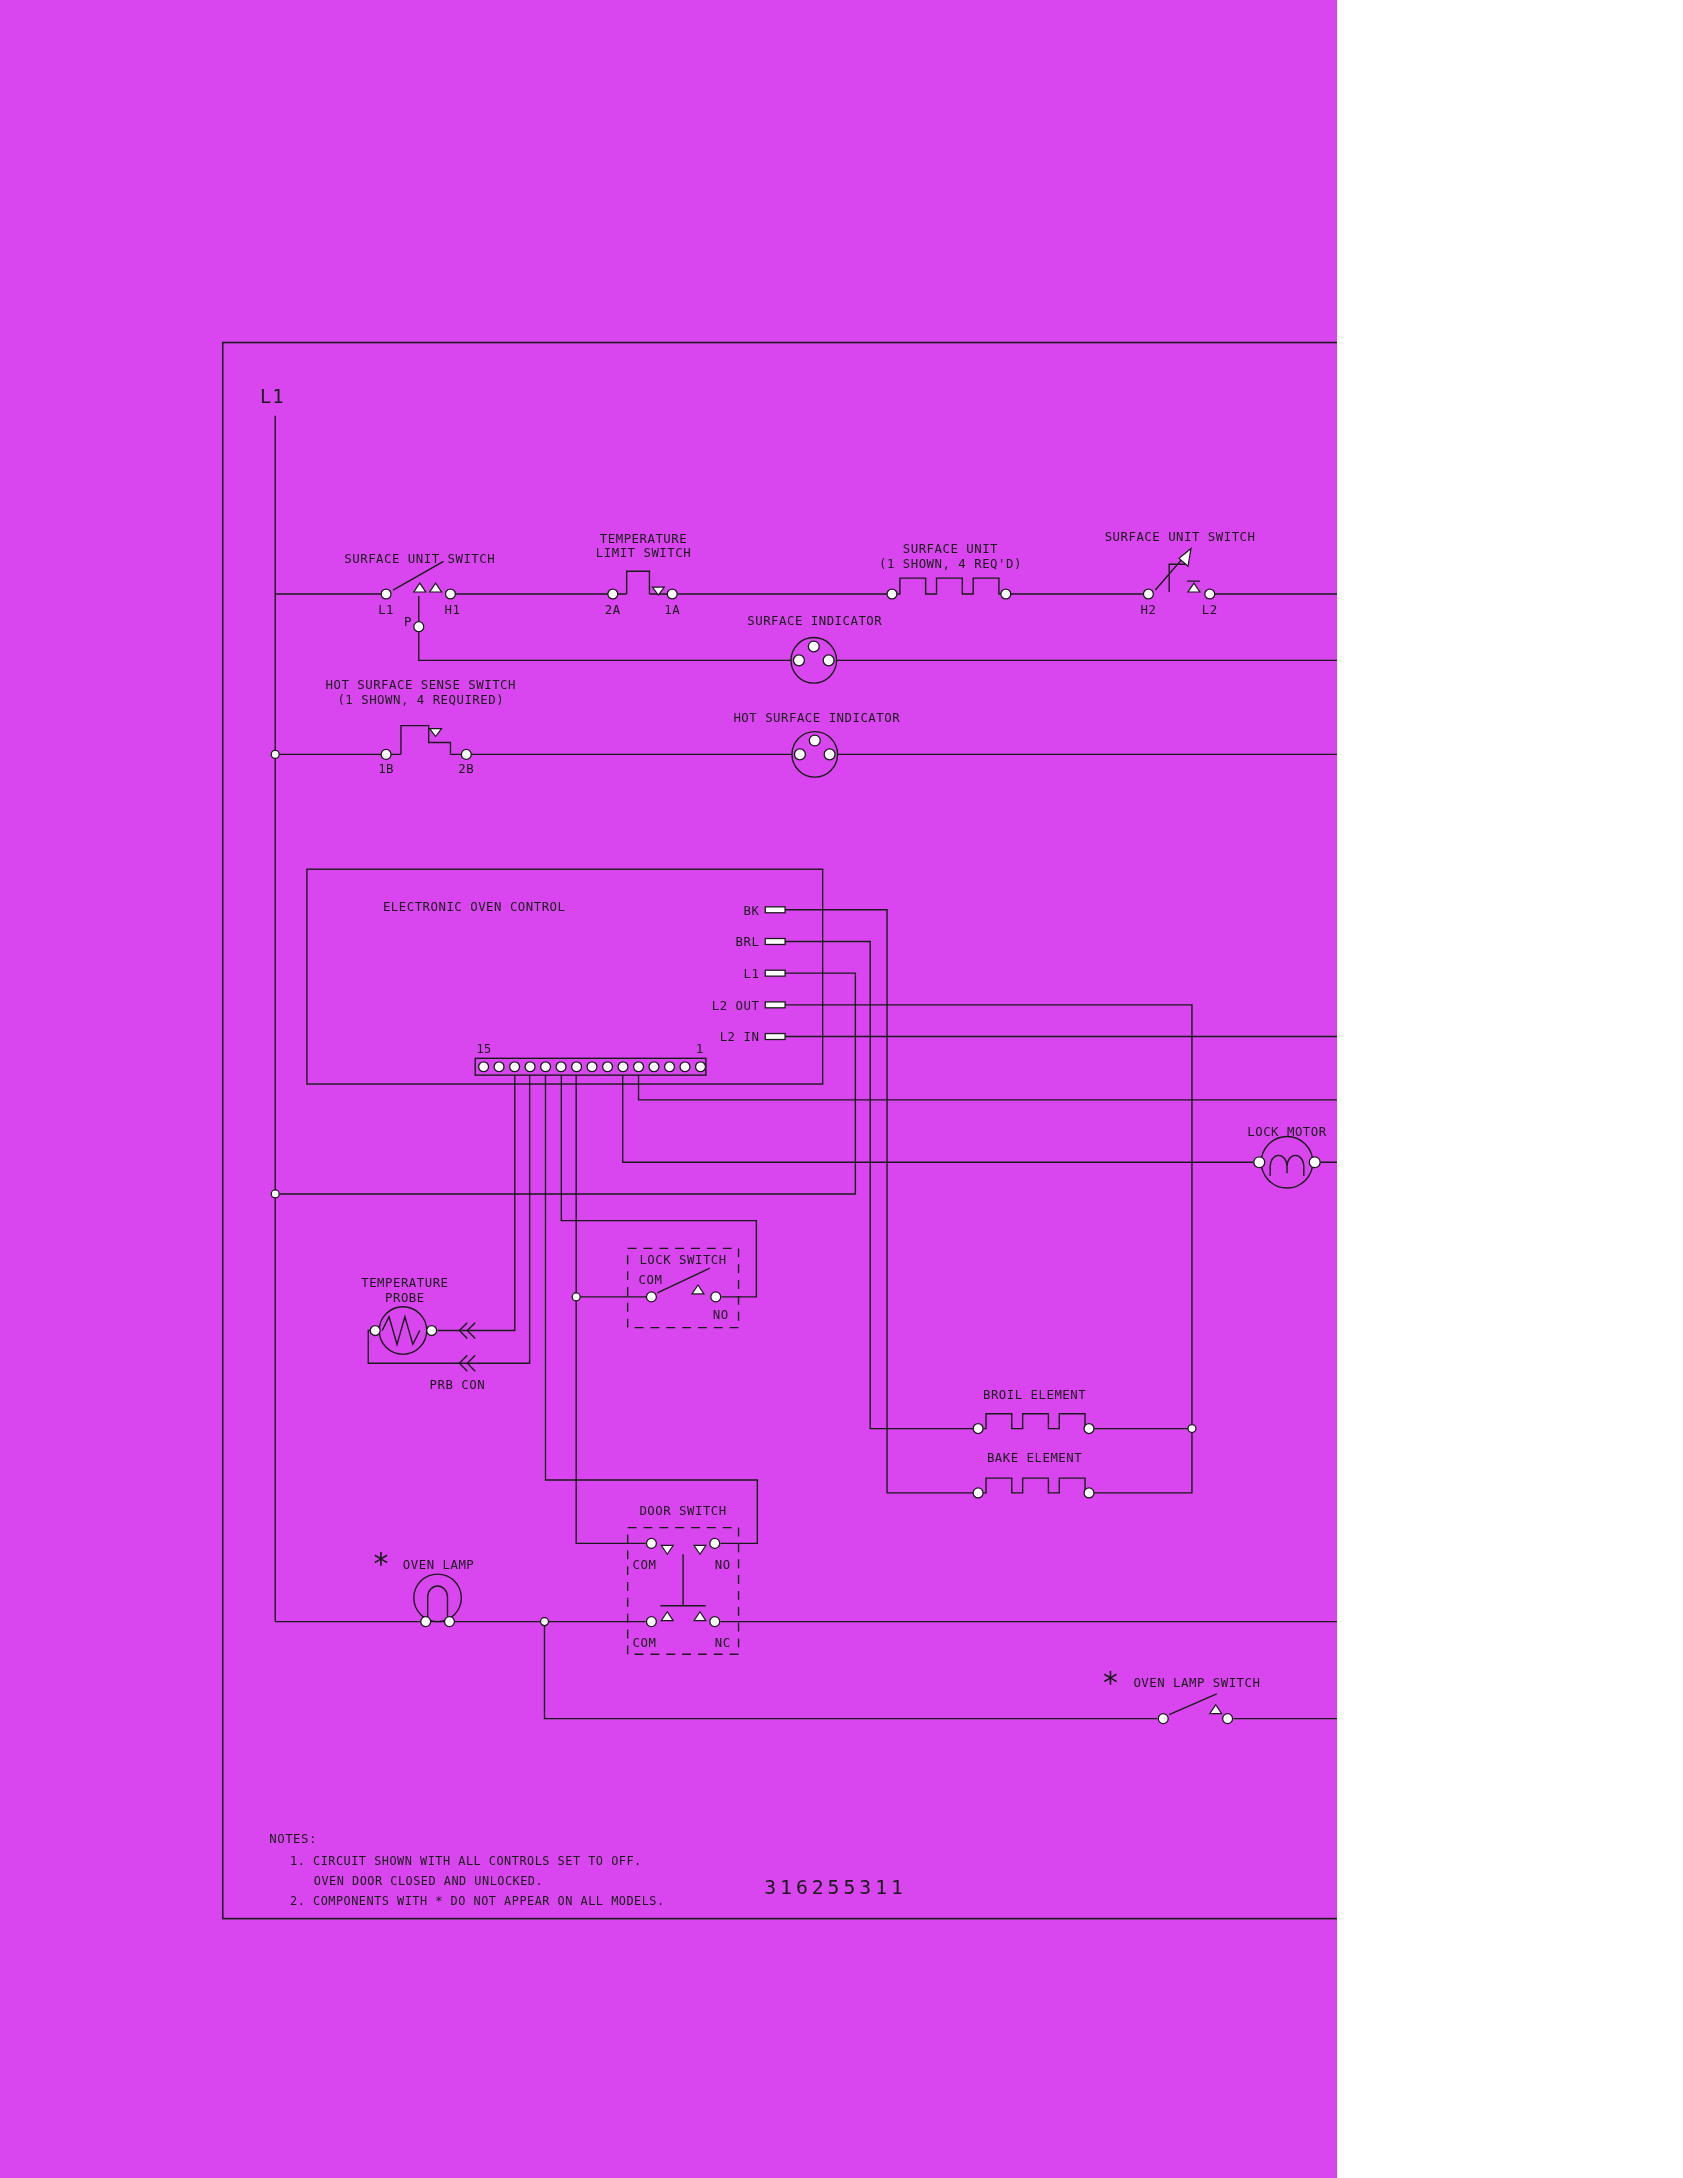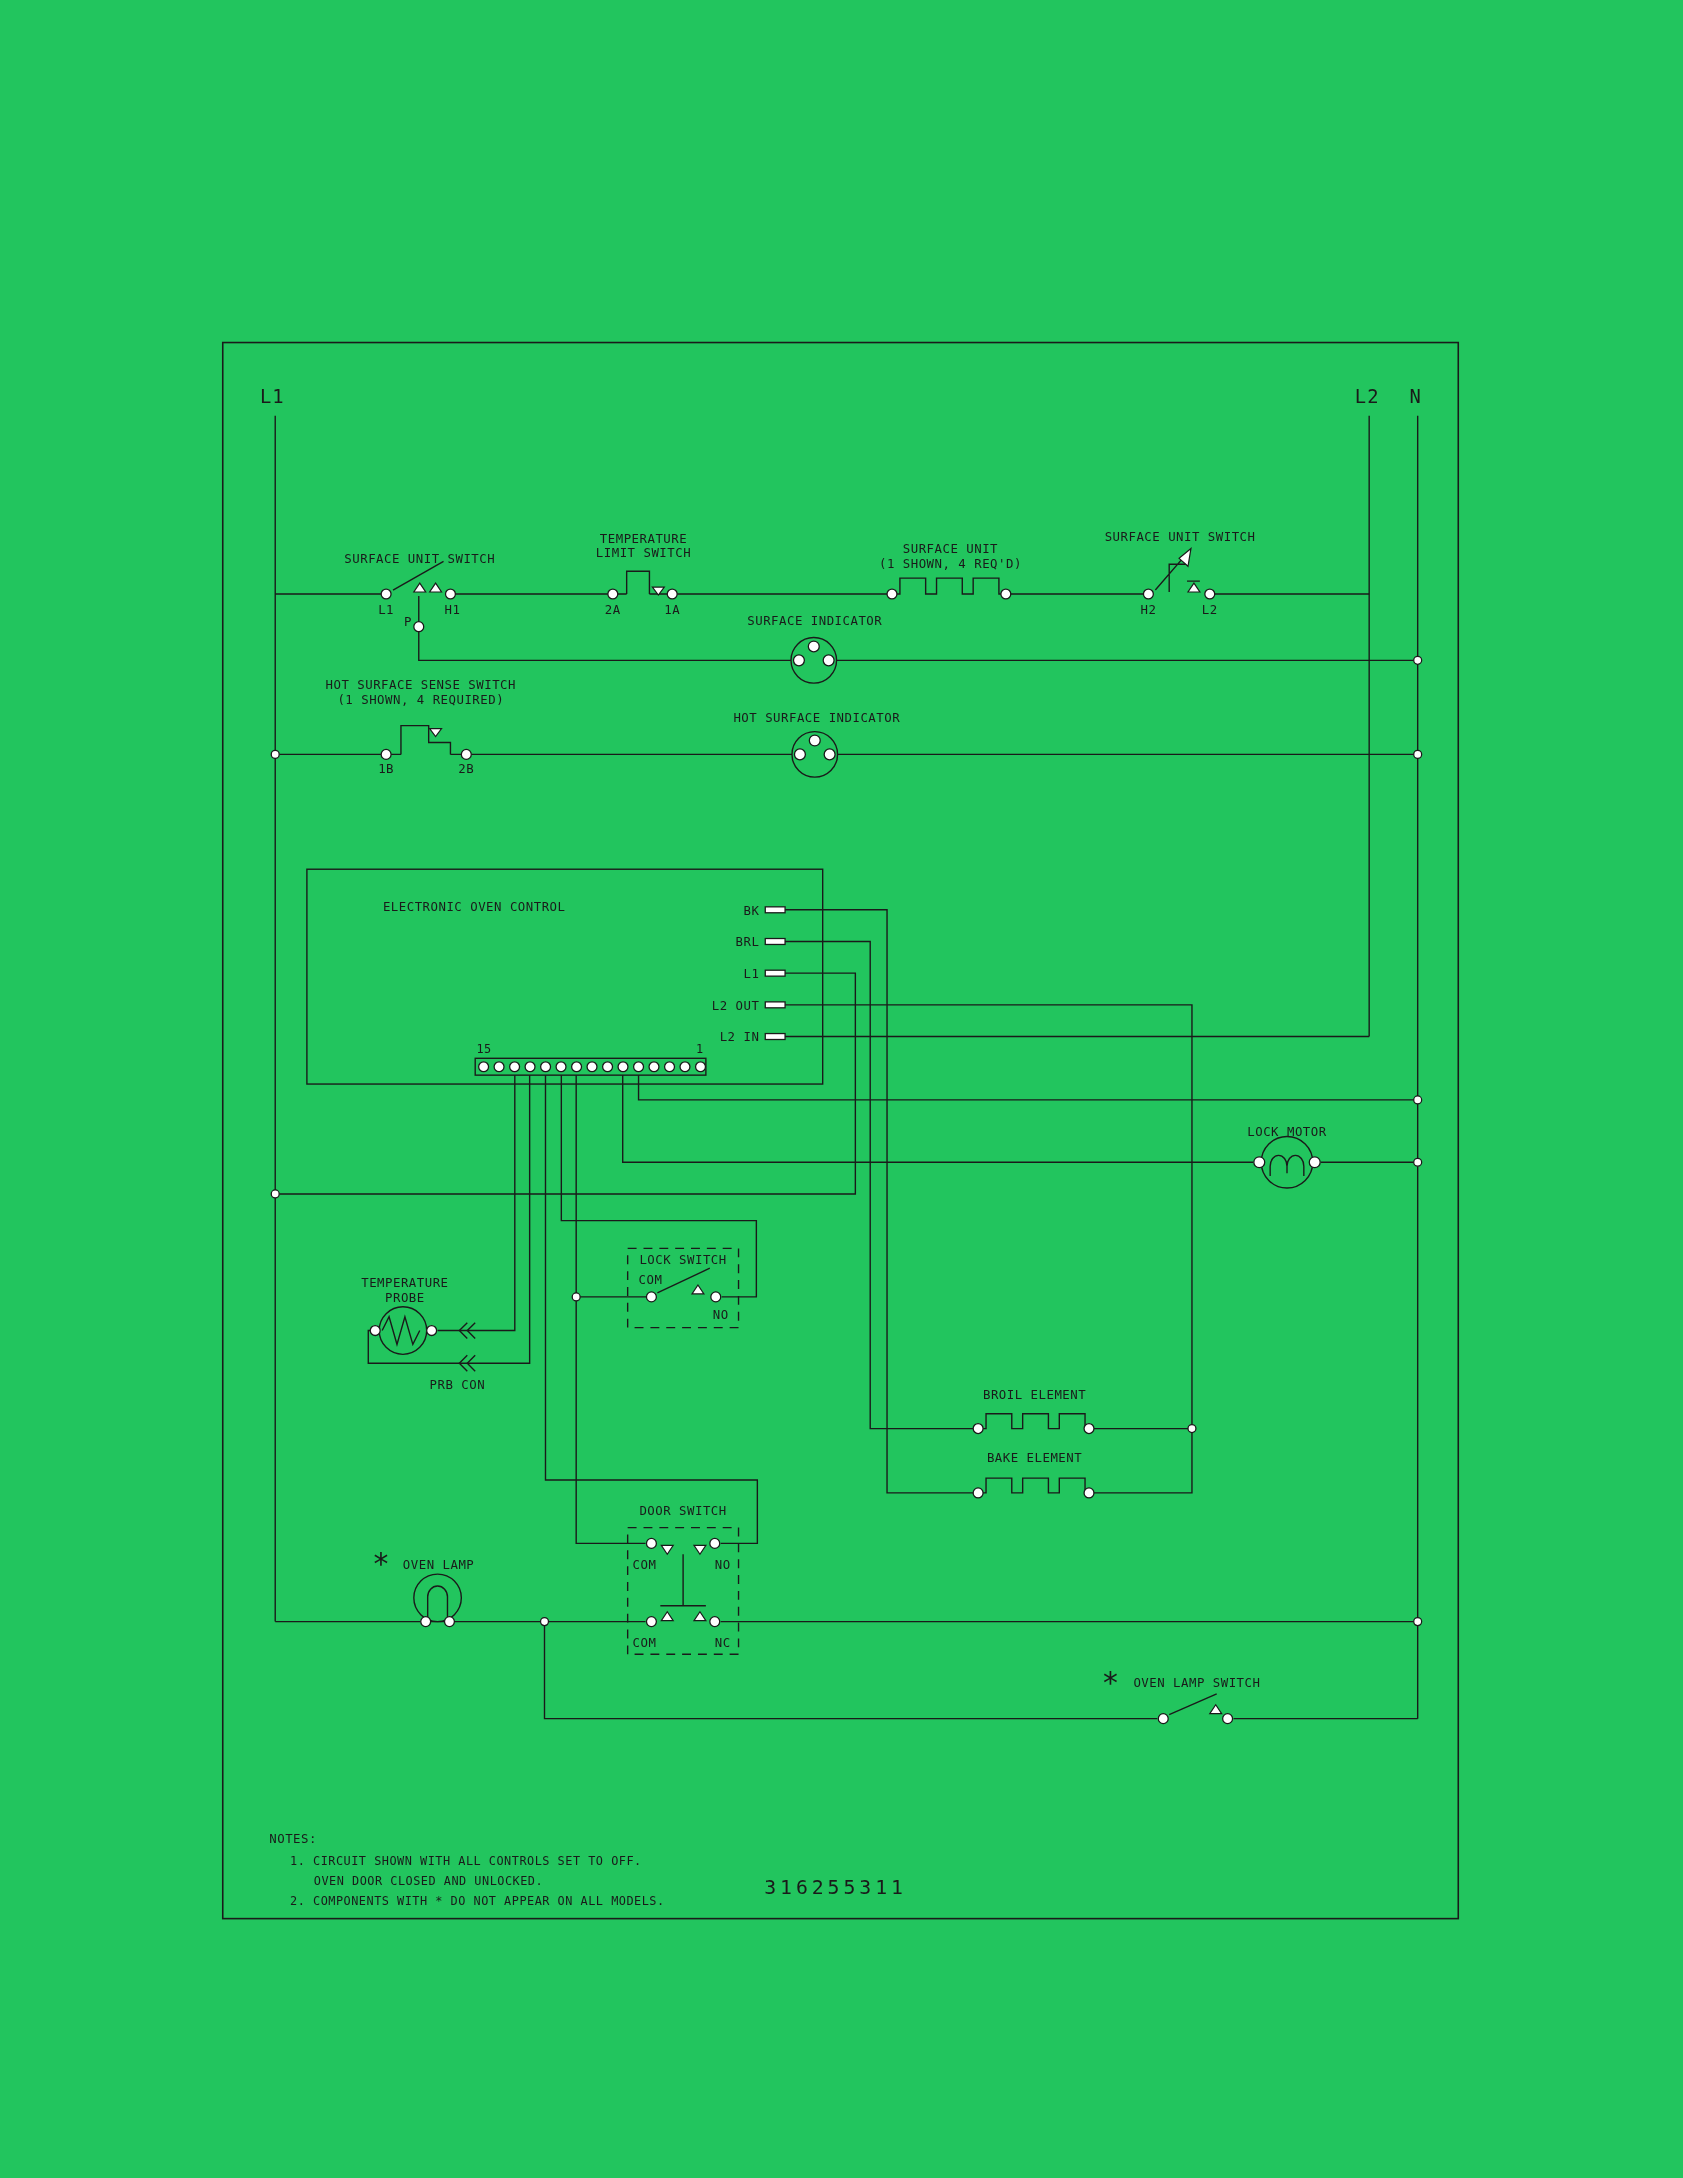--- a/index.html
+++ b/index.html
@@ -1,16 +1,16 @@
 <!DOCTYPE html>
 <html><head>
 <meta charset="utf-8">
 <style>
   html,body{margin:0;padding:0;background:#fff;}
-  .page{position:relative;width:1683px;height:2178px;background:#22c55e;overflow:hidden;}
+  .page{position:relative;width:1337px;height:2178px;background:#d946ef;overflow:hidden;}
   svg{position:absolute;left:0;top:0;}
   .wire{stroke:#1a1a1a;stroke-width:1.4;fill:none;}
   .wire2{stroke:#1a1a1a;stroke-width:1.6;fill:none;}
   .dash{stroke:#1a1a1a;stroke-width:1.4;fill:none;stroke-dasharray:9 7;}
   .term{stroke:#1a1a1a;stroke-width:1.3;fill:#ffffff;}
   .tri{stroke:#1a1a1a;stroke-width:1.2;fill:#ffffff;}
   text{font-family:"DejaVu Sans Mono","Liberation Mono",monospace;fill:#1a1a1a;letter-spacing:0.5px;}
   .t12{font-size:12px;}
   .t13{font-size:12.5px;}
   .t19{font-size:19px;letter-spacing:1px;}

